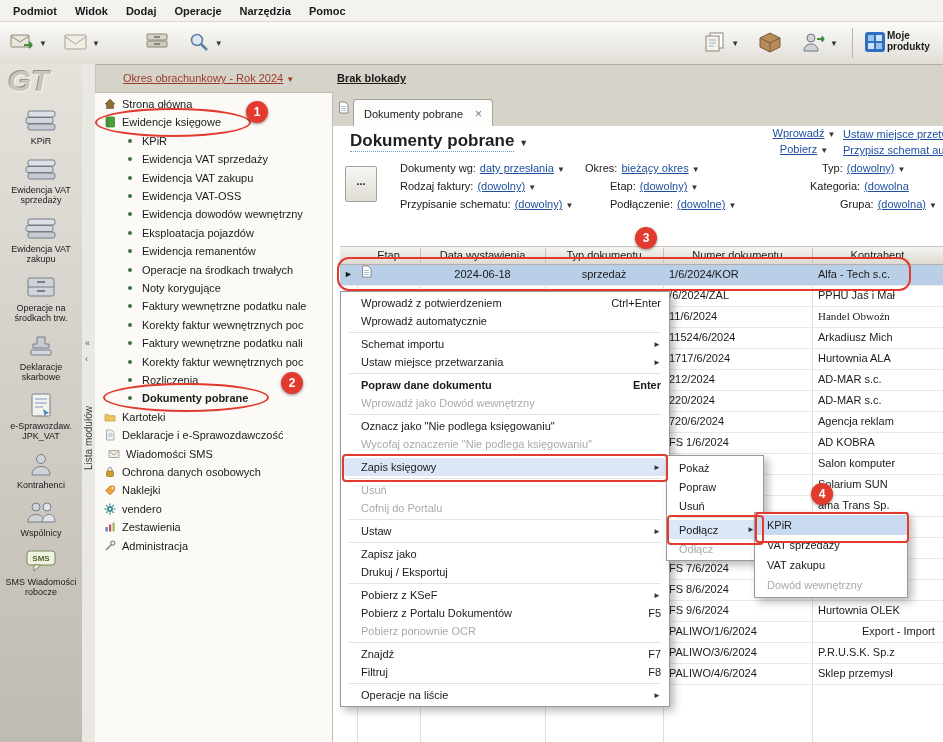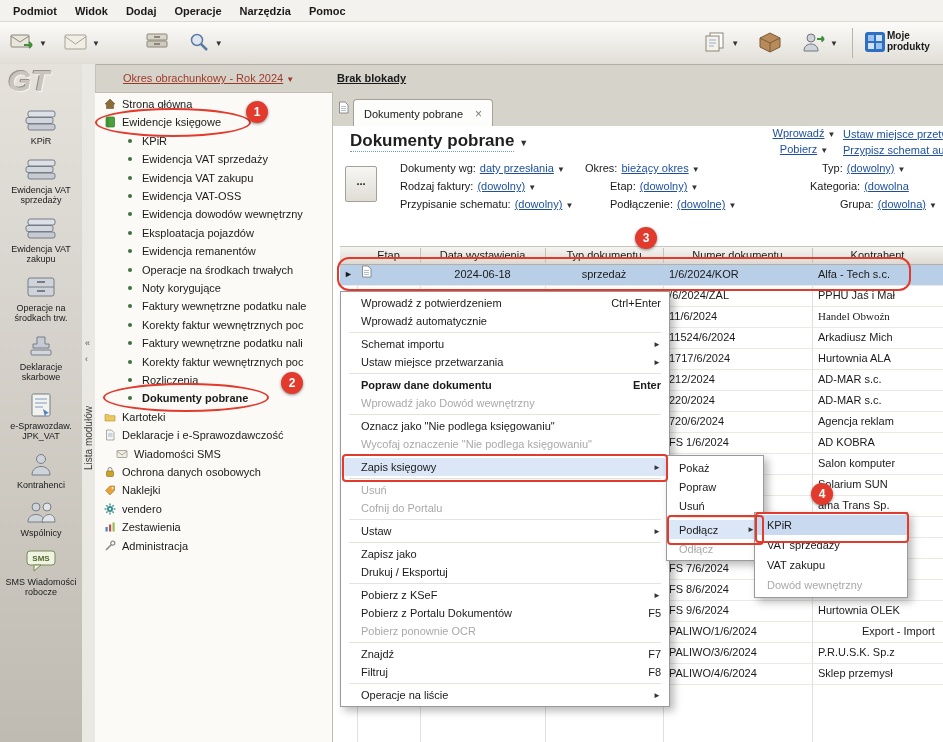--- a/index.html
+++ b/index.html
@@ -413,21 +413,21 @@
         <div class="trow" style="top: 333.2px; padding-left: 8px;">
           <span class="ticon2">
             <svg width="12" height="12" viewBox="0 0 12 12">
               <path d="M2.5 1h5L10 3.5V11H2.5Z" fill="#f5f5f0" stroke="#8a8a8a" stroke-width=".7"></path>
               <line x1="4" y1="5" x2="8.5" y2="5" stroke="#7a9cc6" stroke-width=".7"></line>
               <line x1="4" y1="7" x2="8.5" y2="7" stroke="#7a9cc6" stroke-width=".7"></line>
             </svg>
           </span>
           <span class="tlabel">Deklaracje i e-Sprawozdawczość</span>
         </div>
-        <div class="trow" style="top: 351.6px; padding-left: 20px;">
+        <div class="trow" style="top: 351.6px; padding-left: 12px;">
           <span class="ticon2">
             <svg width="12" height="12" viewBox="0 0 12 12">
               <rect x="1" y="2.5" width="10" height="7" rx=".8" fill="#f0ede4" stroke="#8a8678" stroke-width=".7"></rect>
               <path d="M1 3l5 4 5-4" fill="none" stroke="#8a8678" stroke-width=".7"></path>
             </svg>
           </span>
           <span class="tlabel">Wiadomości SMS</span>
         </div>
         <div class="trow" style="top: 370px; padding-left: 8px;">
           <span class="ticon2">

